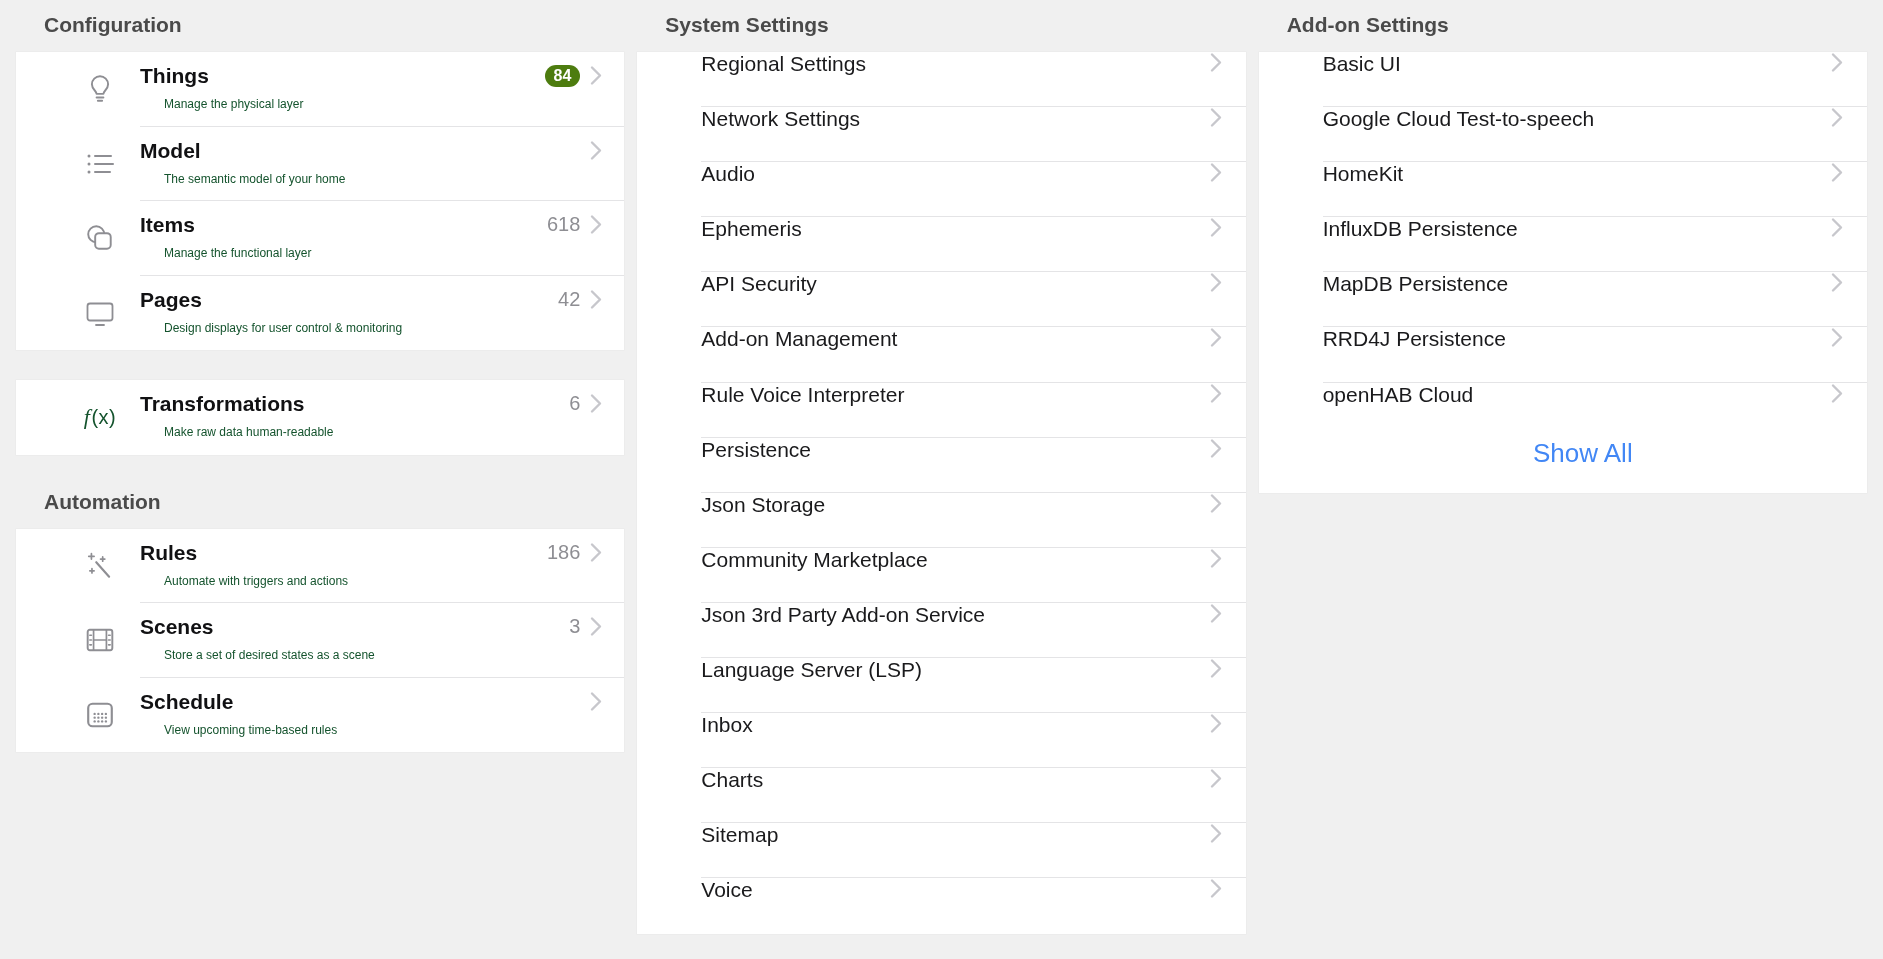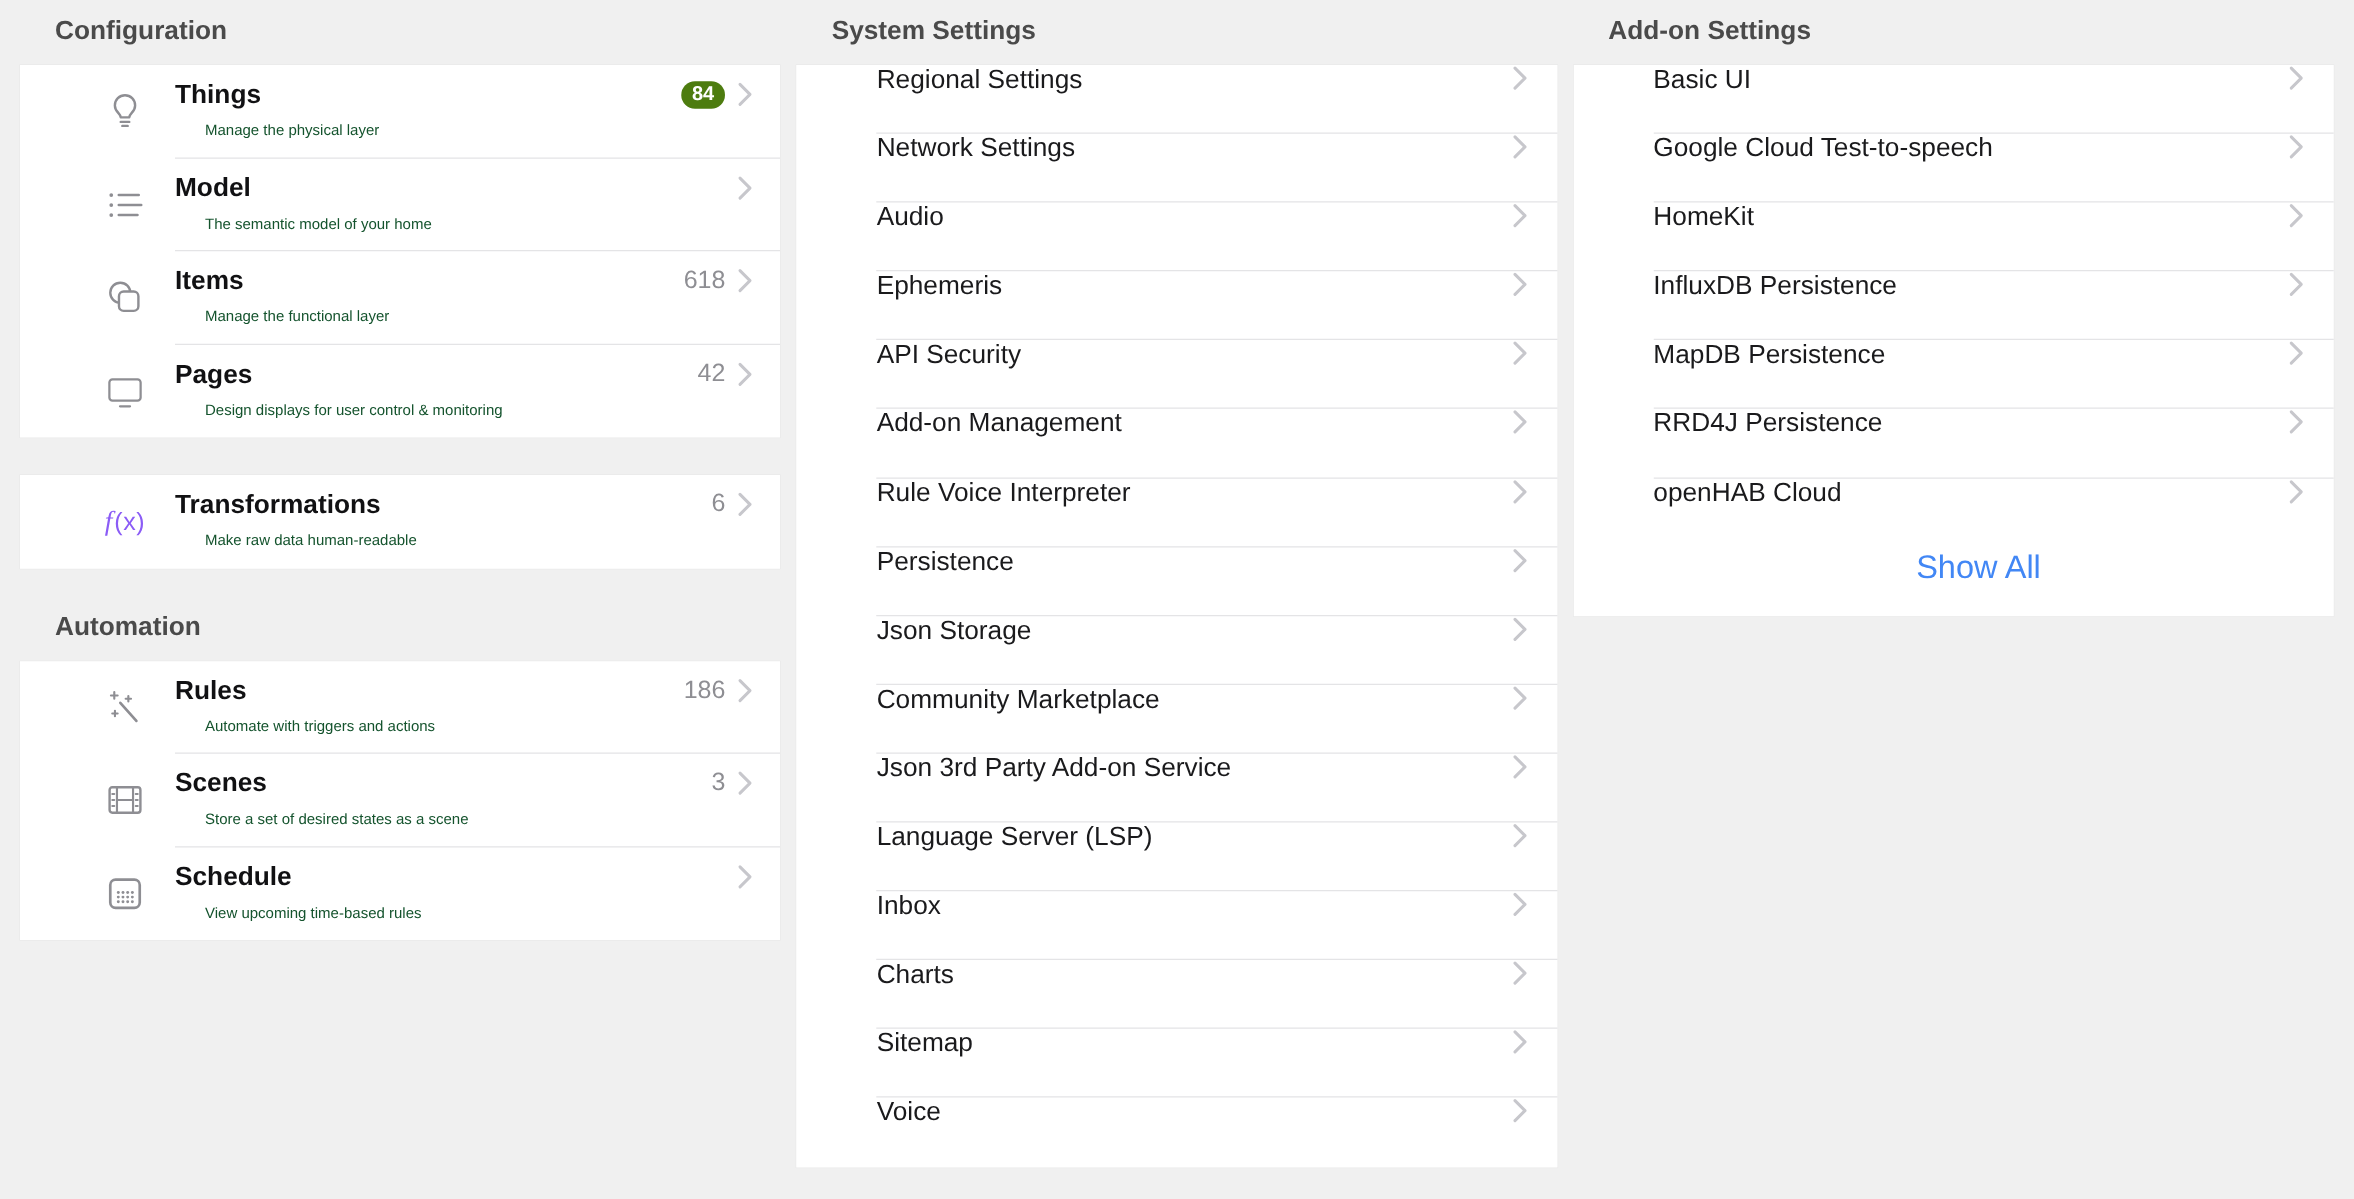--- a/index.html
+++ b/index.html
@@ -120,21 +120,21 @@
   }
   .srow .chev { margin-right:24px; }
   .show-all-row { justify-content:center; }
   .show-all-label {
     font-size:26px;
     color:#4287f5;
     text-align:center;
   }
   .fx-icon {
     font-size:20px;
-    color:#8b5cf6;
+    color:#14532d;
     white-space:nowrap;
     letter-spacing:0.5px;
   }
   .fx-icon i { font-family:"Liberation Serif","DejaVu Serif",serif; font-size:22px; margin-right:1px; }
 </style>
 </head>
 <body>
 
 <div class="layout">
 

